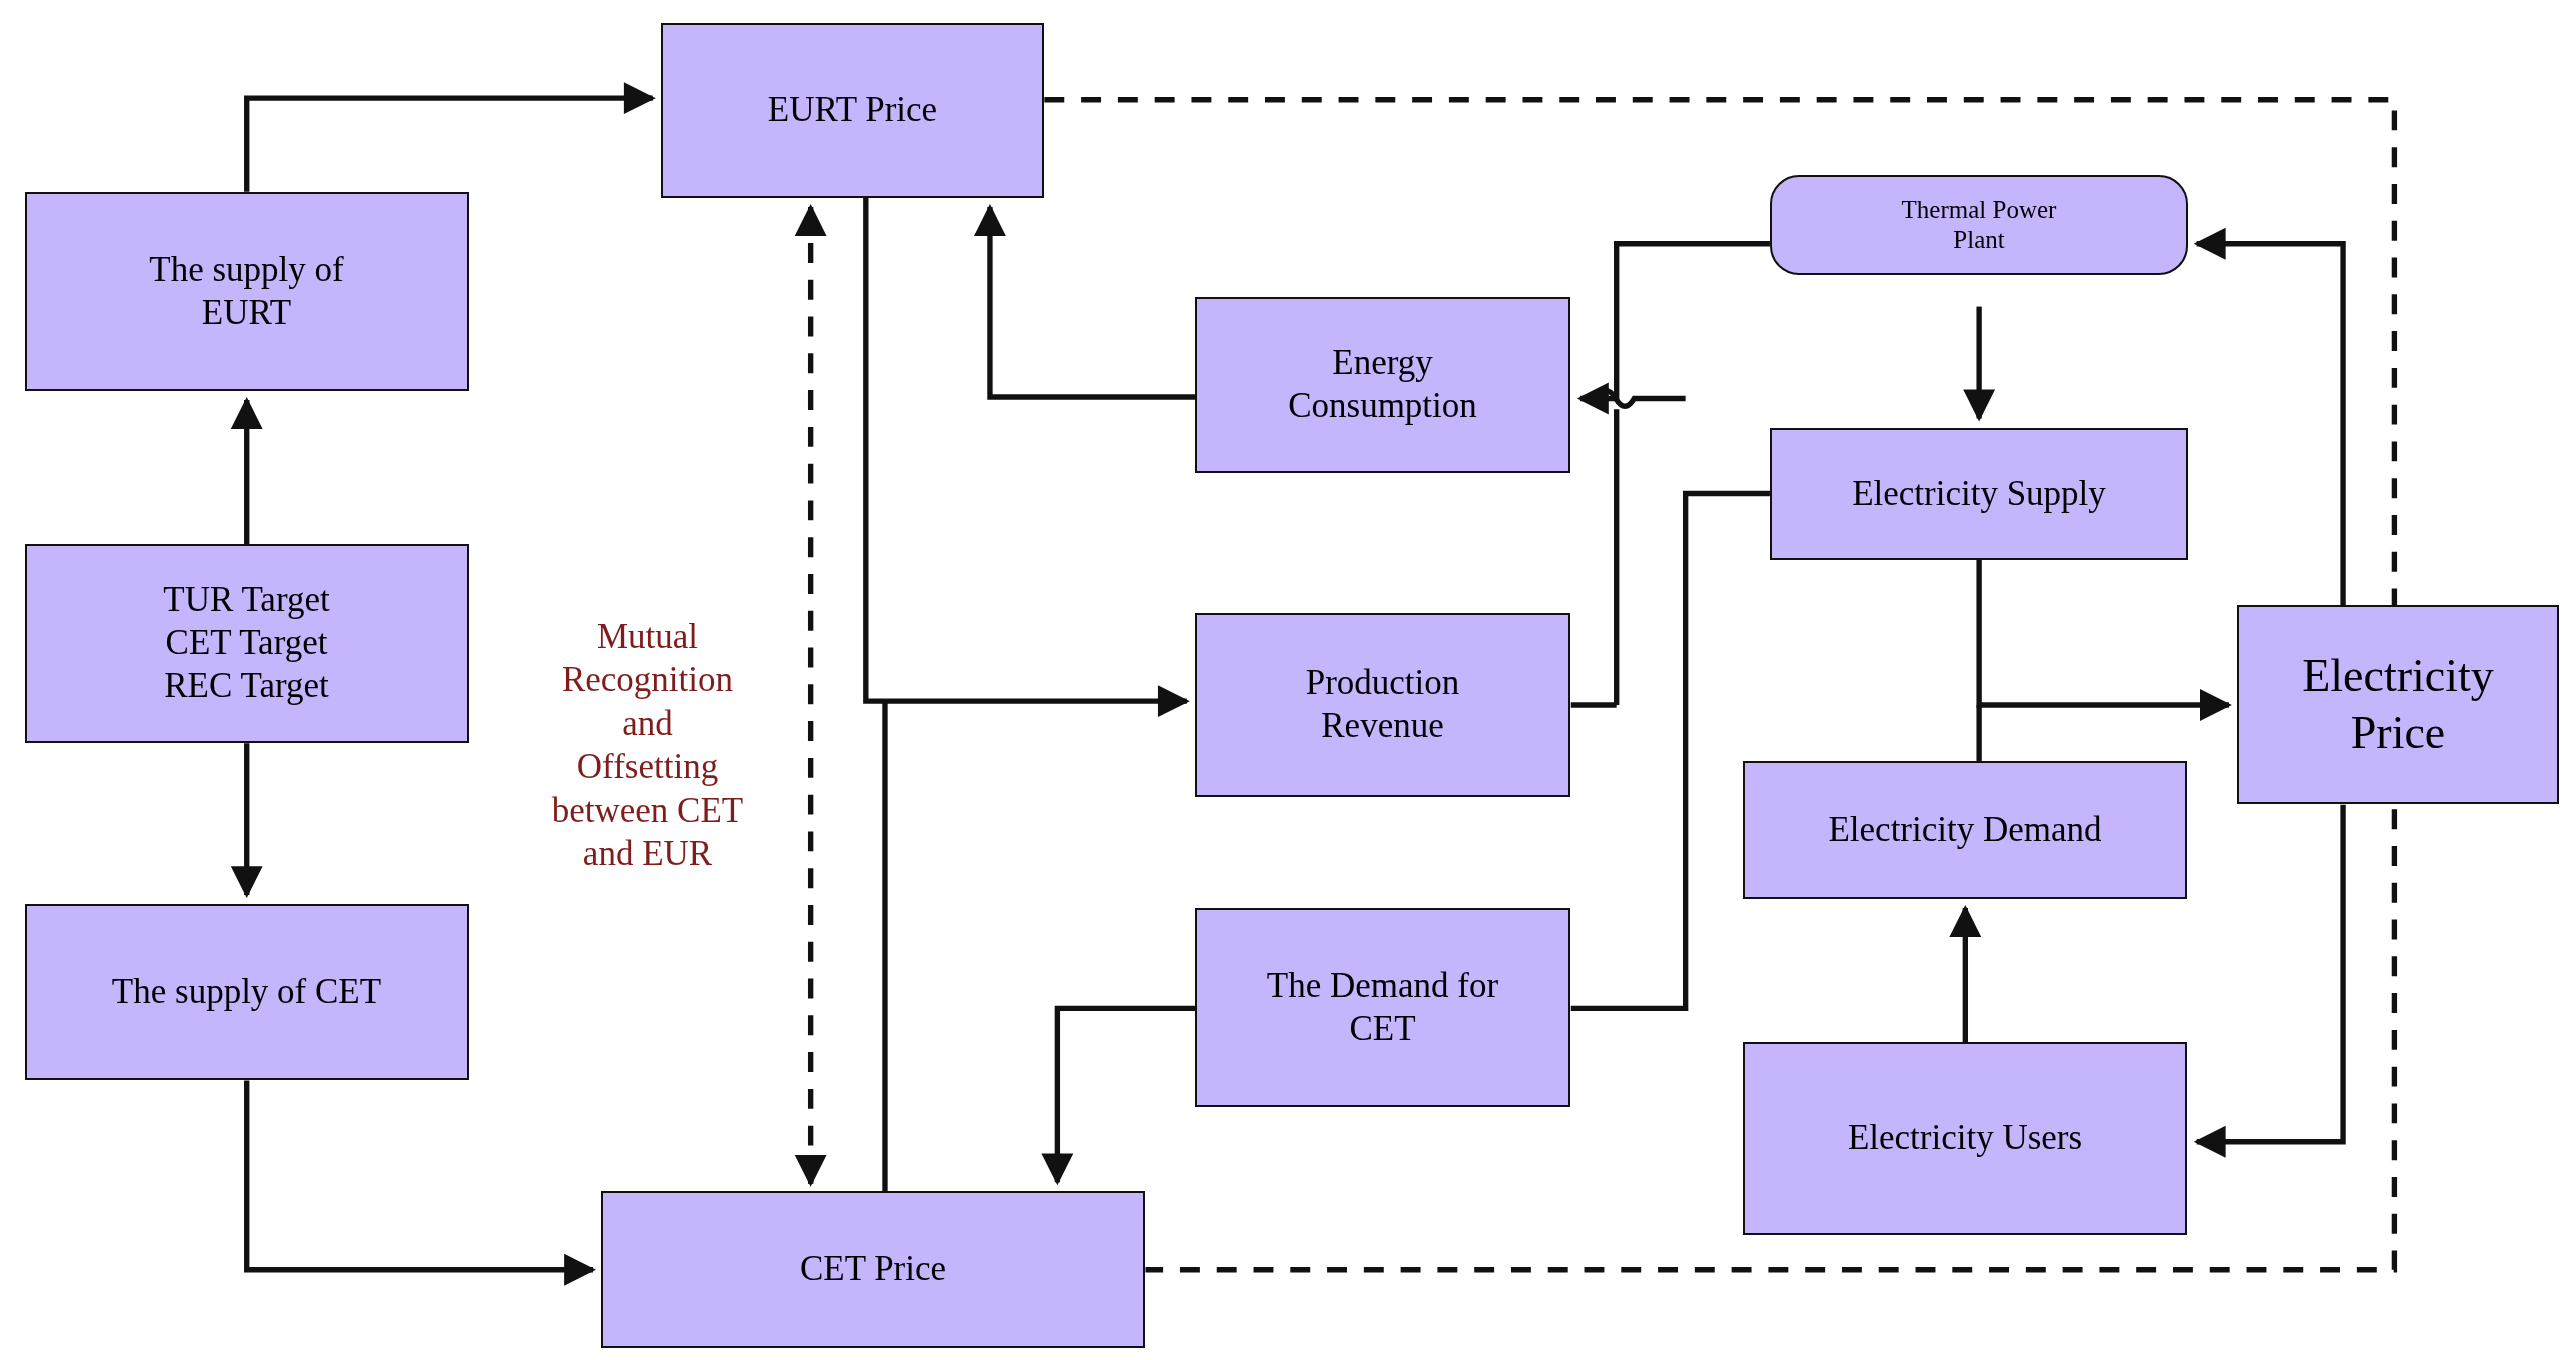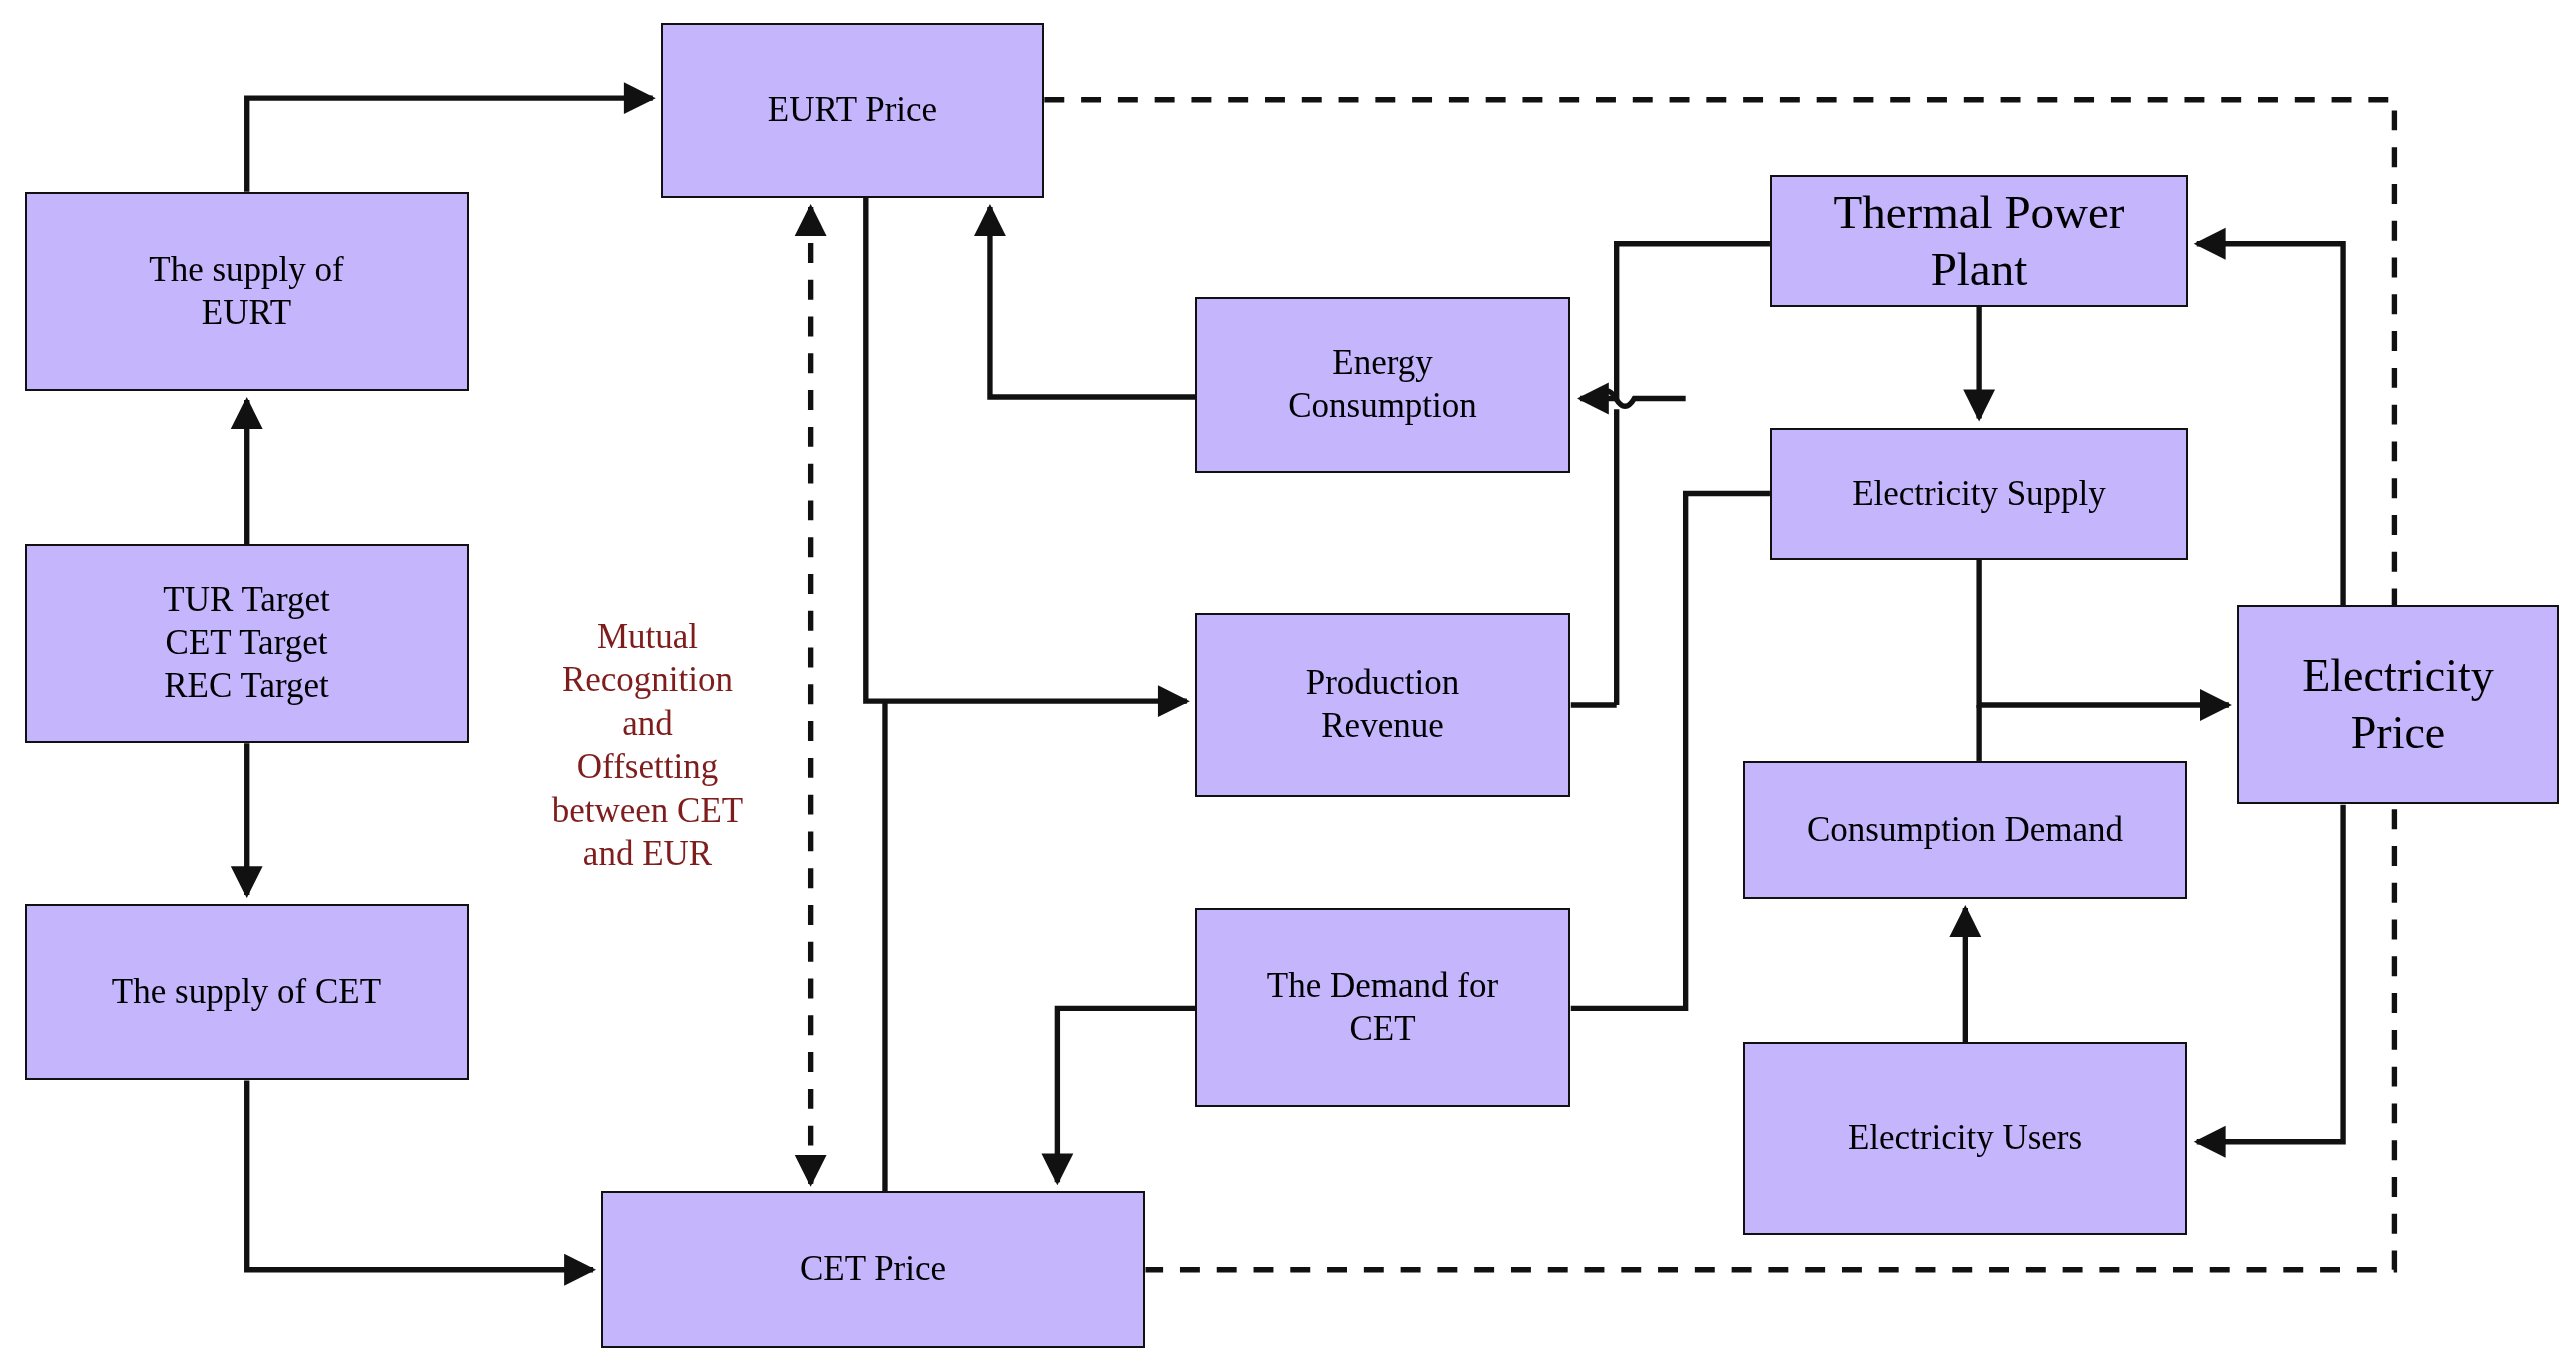--- a/index.html
+++ b/index.html
@@ -106,28 +106,28 @@
     </div>
   <div class="node" style="left: 1195px; top: 297px; width: 375px; height: 176px; font-size: 35px;">
       <span>Energy<br>Consumption</span>
     </div>
   <div class="node" style="left: 1195px; top: 613px; width: 375px; height: 184px; font-size: 35px;">
       <span>Production<br>Revenue</span>
     </div>
   <div class="node" style="left: 1195px; top: 908px; width: 375px; height: 199px; font-size: 35px;">
       <span>The Demand for<br>CET</span>
     </div>
-  <div class="node" style="left: 1770px; top: 175px; width: 418px; height: 132px; font-size: 47px;">
+  <div class="node" style="left: 1770px; top: 175px; width: 418px; height: 100px; font-size: 25px; border-radius: 29px;">
       <span>Thermal Power<br>Plant</span>
     </div>
   <div class="node" style="left: 1770px; top: 428px; width: 418px; height: 132px; font-size: 35px;">
       <span>Electricity Supply</span>
     </div>
   <div class="node" style="left: 1743px; top: 761px; width: 444px; height: 138px; font-size: 35px;">
-      <span>Consumption Demand</span>
+      <span>Electricity Demand</span>
     </div>
   <div class="node" style="left: 1743px; top: 1042px; width: 444px; height: 193px; font-size: 35px;">
       <span>Electricity Users</span>
     </div>
   <div class="node" style="left: 2237px; top: 605px; width: 322px; height: 199px; font-size: 46px;">
       <span>Electricity<br>Price</span>
     </div>
 
   <div class="freetext" style="left: 506px; top: 571px; width: 283px; font-size: 35px;"><span>Mutual<br>Recognition<br>and<br>Offsetting<br>between CET<br>and EUR</span></div>
 

